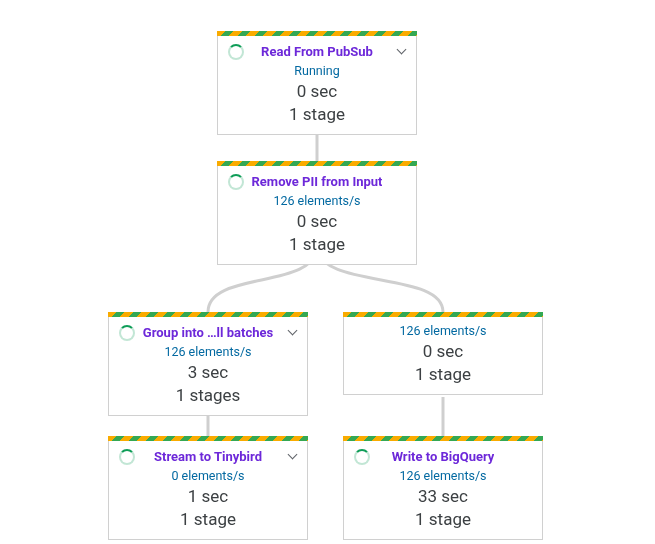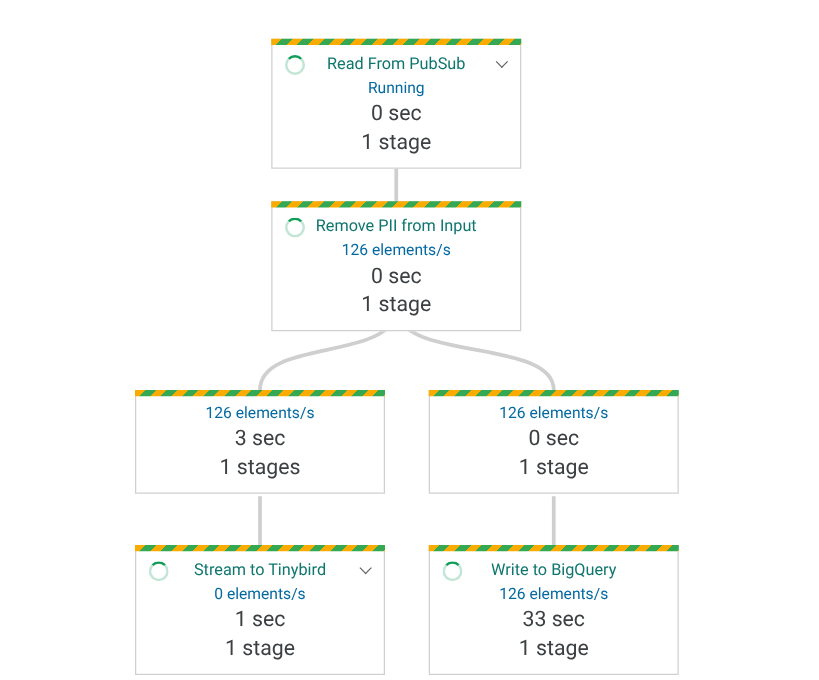--- a/index.html
+++ b/index.html
@@ -48,22 +48,22 @@
     position: absolute;
     left: 2px;
     top: 0;
     width: 16px;
     height: 16px;
     border: 2px solid rgba(15,157,88,0.25);
     border-top-color: #0f9d58;
     border-radius: 50%;
   }
   .title {
-    font-weight: 400;
-    color: #0f766e;
+    font-weight: 700;
+    color: #6d28d9;
     font-size: 13px;
     white-space: nowrap;
     overflow: hidden;
     text-overflow: ellipsis;
     max-width: 150px;
   }
   .chevron {
     position: absolute;
     right: 2px;
     top: 2px;
@@ -119,20 +119,25 @@
     <span class="spinner"></span>
     <span class="title">Remove PII from Input</span>
   </div>
   <div class="status">126 elements/s</div>
   <div class="metric">0 sec</div>
   <div class="metric">1 stage</div>
 </div>
 
 <div id="n2" class="node">
   <div class="stripe"></div>
+  <div class="titlebar">
+    <span class="spinner"></span>
+    <span class="title">Group into …ll batches</span>
+    <span class="chevron"></span>
+  </div>
   <div class="status">126 elements/s</div>
   <div class="metric">3 sec</div>
   <div class="metric">1 stages</div>
 </div>
 
 <div id="n3" class="node">
   <div class="stripe"></div>
   <div class="status">126 elements/s</div>
   <div class="metric">0 sec</div>
   <div class="metric">1 stage</div>

